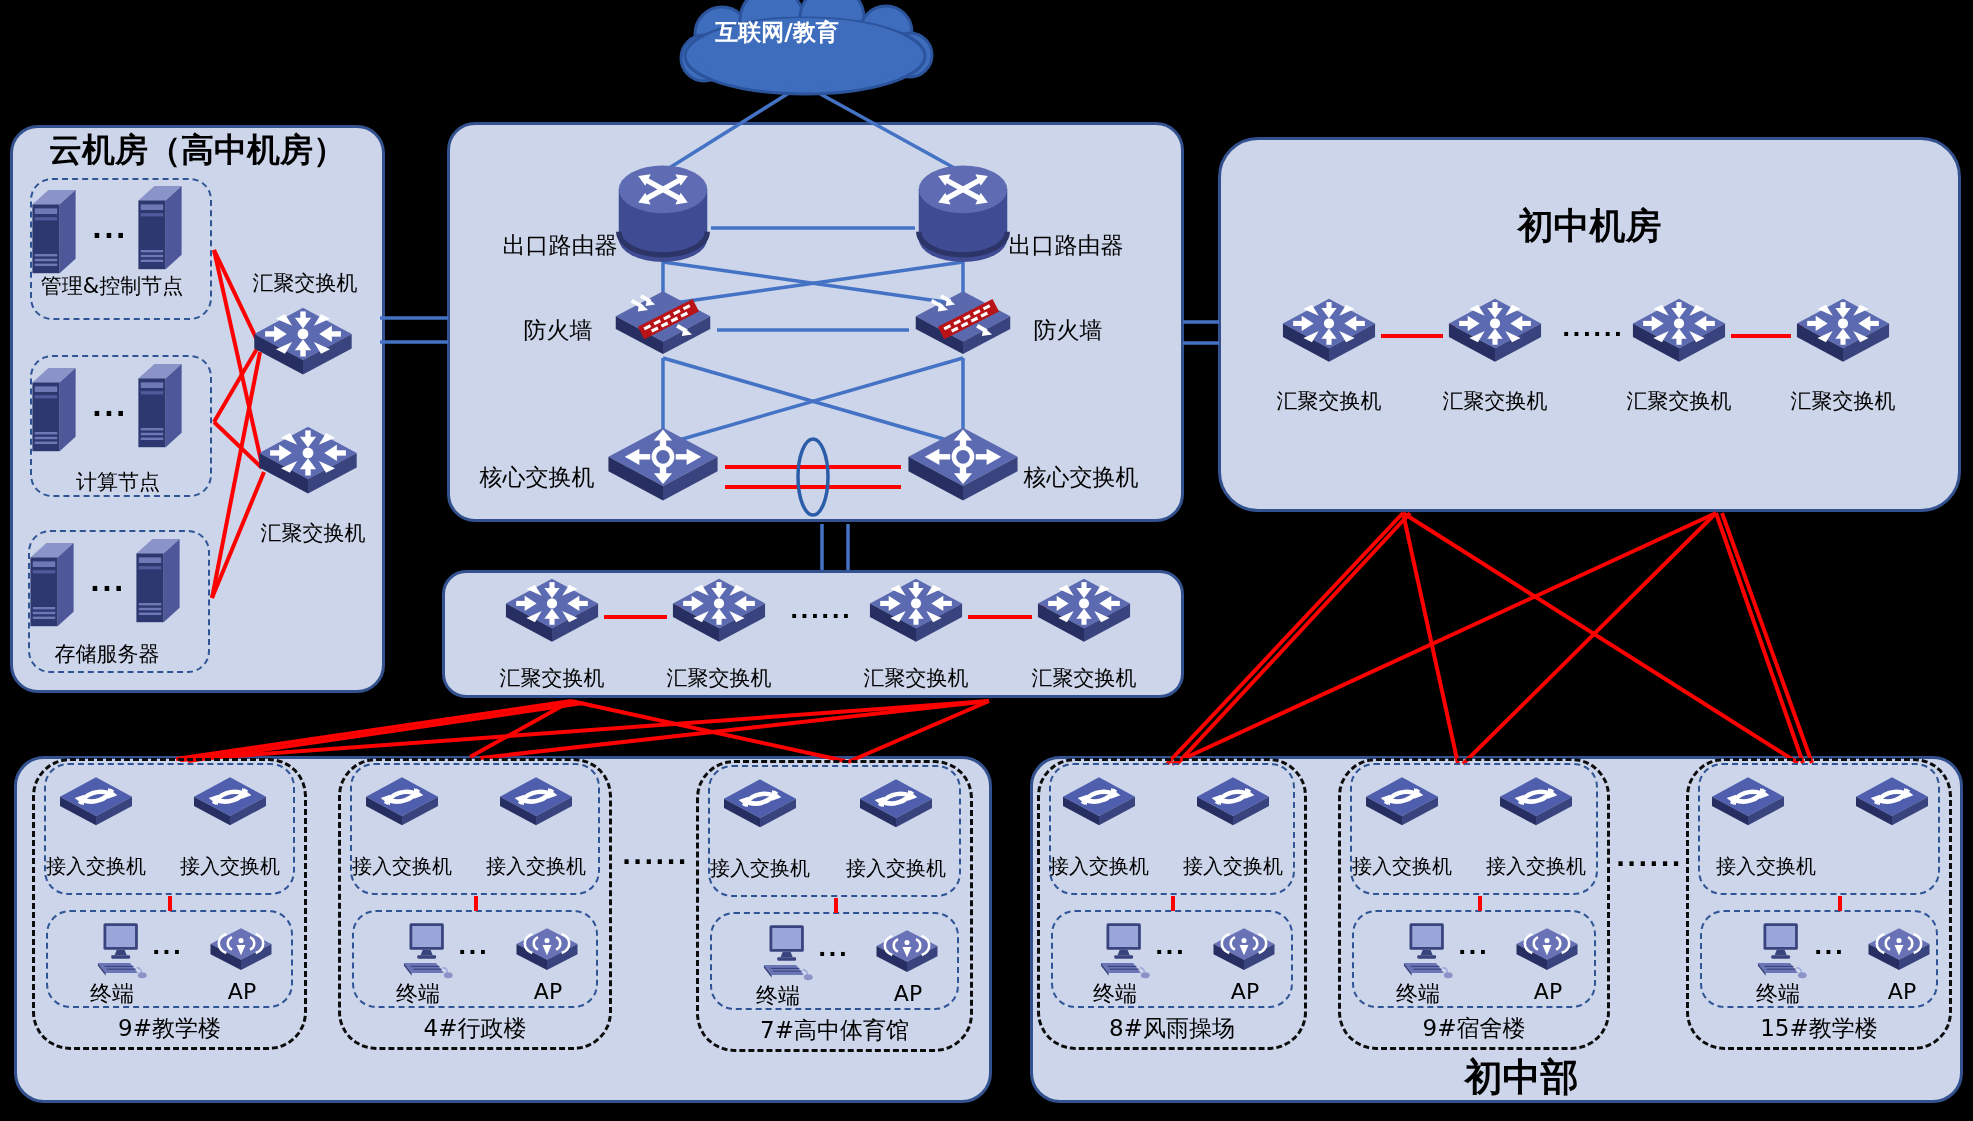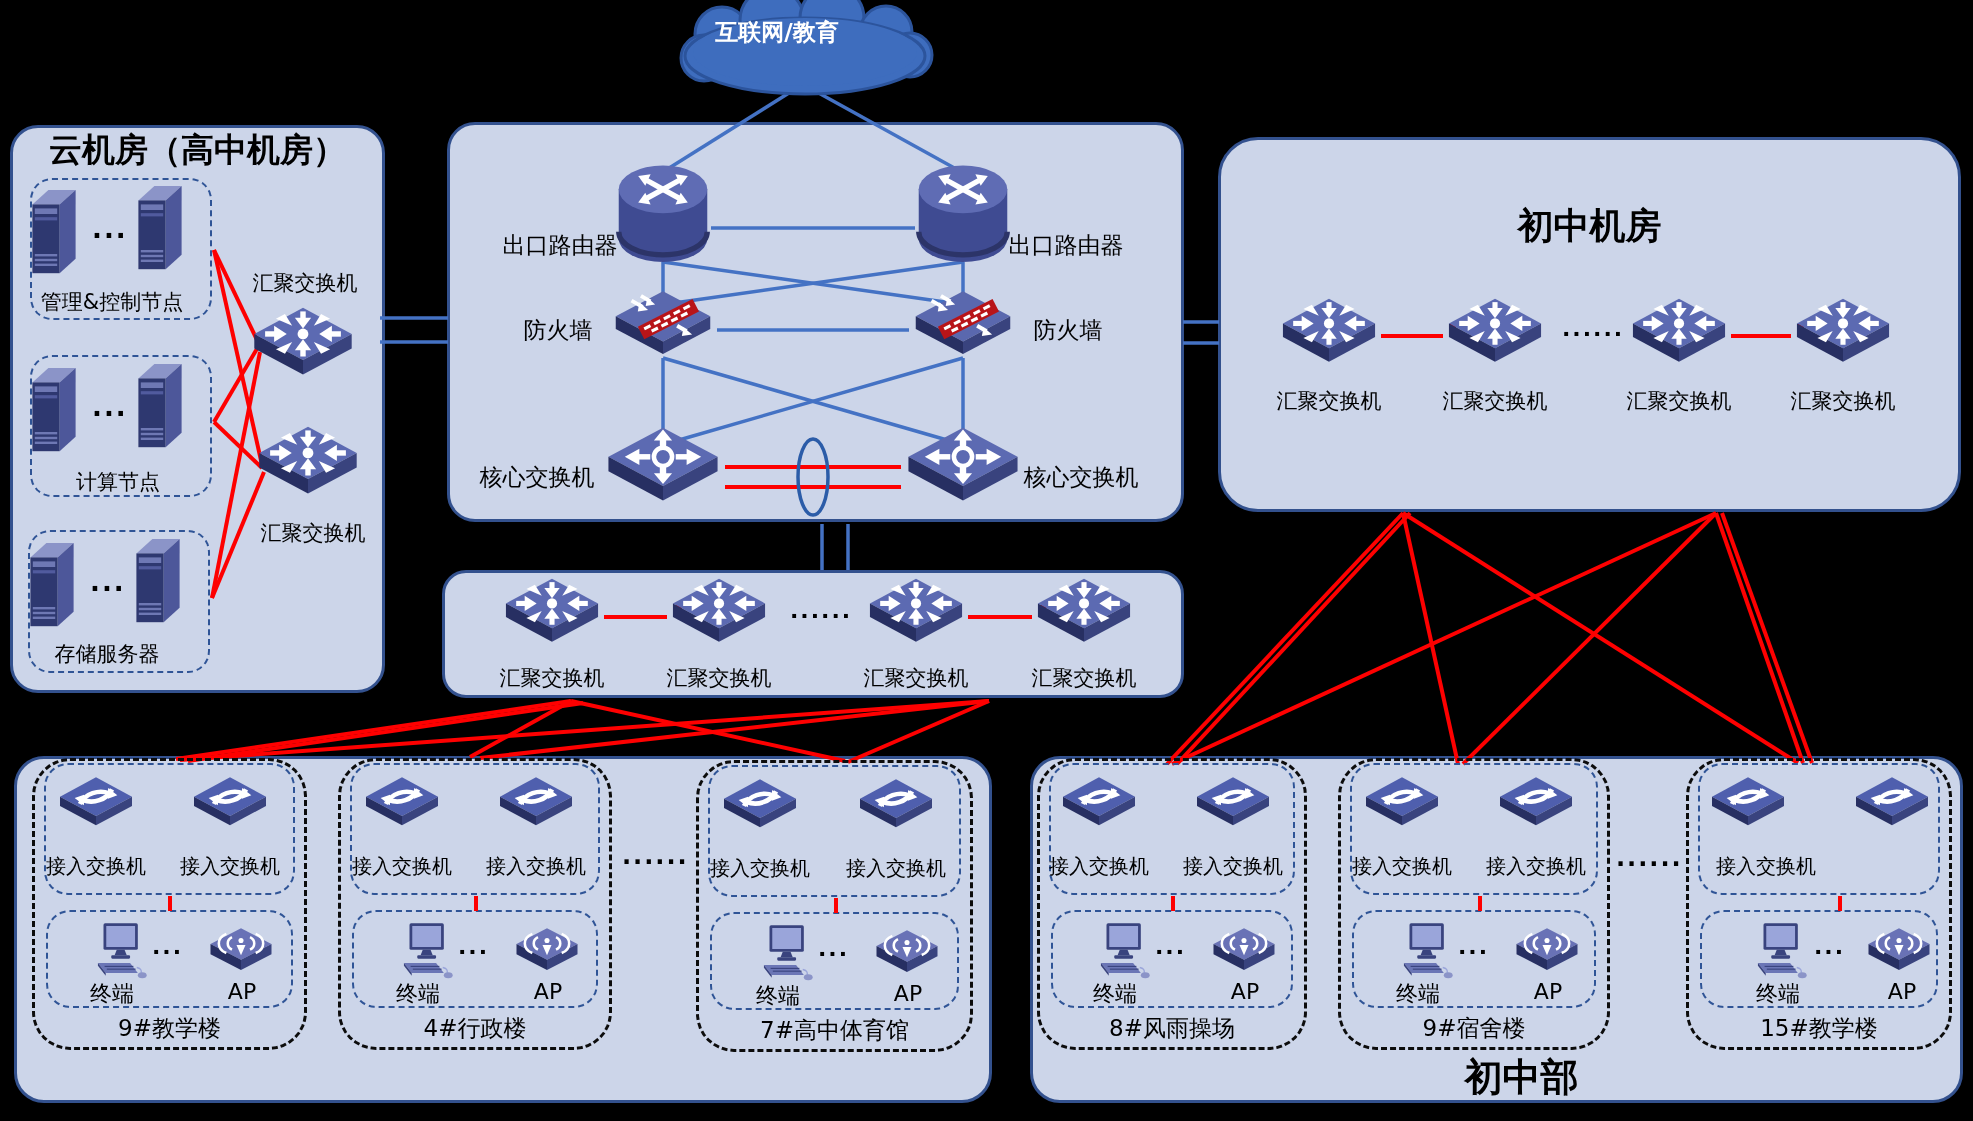--- a/index.html
+++ b/index.html
@@ -245,21 +245,21 @@
       <svg>
         <use href="#sym-server"></use>
       </svg>
     </div>
 <div class="icon" style="left:132px;top:178px;width:56px;height:96px;">
       <svg>
         <use href="#sym-server"></use>
       </svg>
     </div>
 <div class="dots" style="left:92px;top:214px;">...</div>
-<div class="lbl" style="left:32px;width:160px;top:291px;">管理&amp;控制节点</div>
+<div class="lbl" style="left:32px;width:160px;top:275px;">管理&amp;控制节点</div>
 
 <div class="dashedbox" style="left:30px;top:355px;width:182px;height:142px;"></div>
 <div class="icon" style="left:26px;top:360px;width:56px;height:96px;">
       <svg>
         <use href="#sym-server"></use>
       </svg>
     </div>
 <div class="icon" style="left:132px;top:356px;width:56px;height:96px;">
       <svg>
         <use href="#sym-server"></use>

